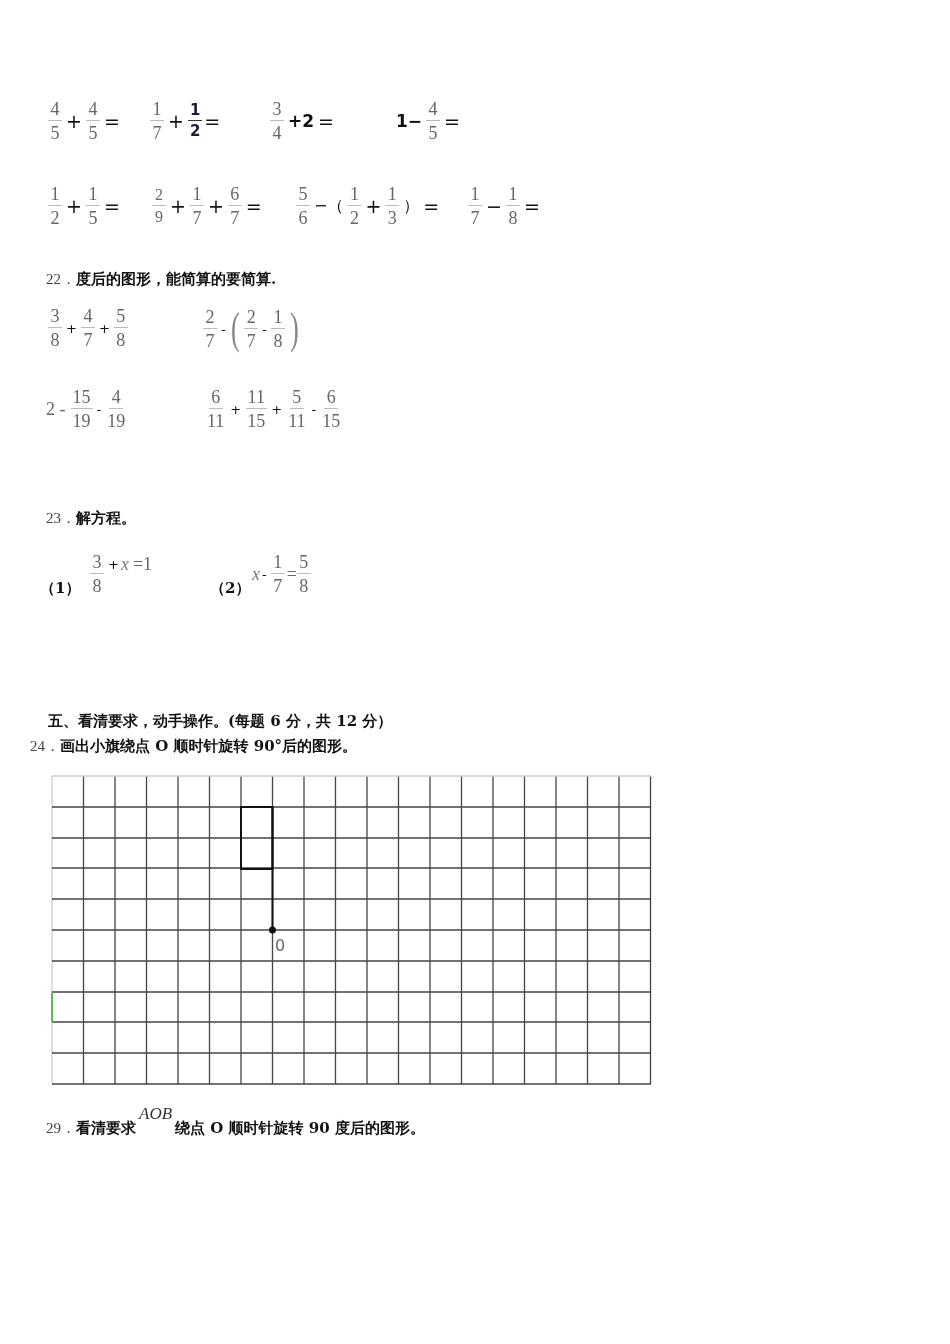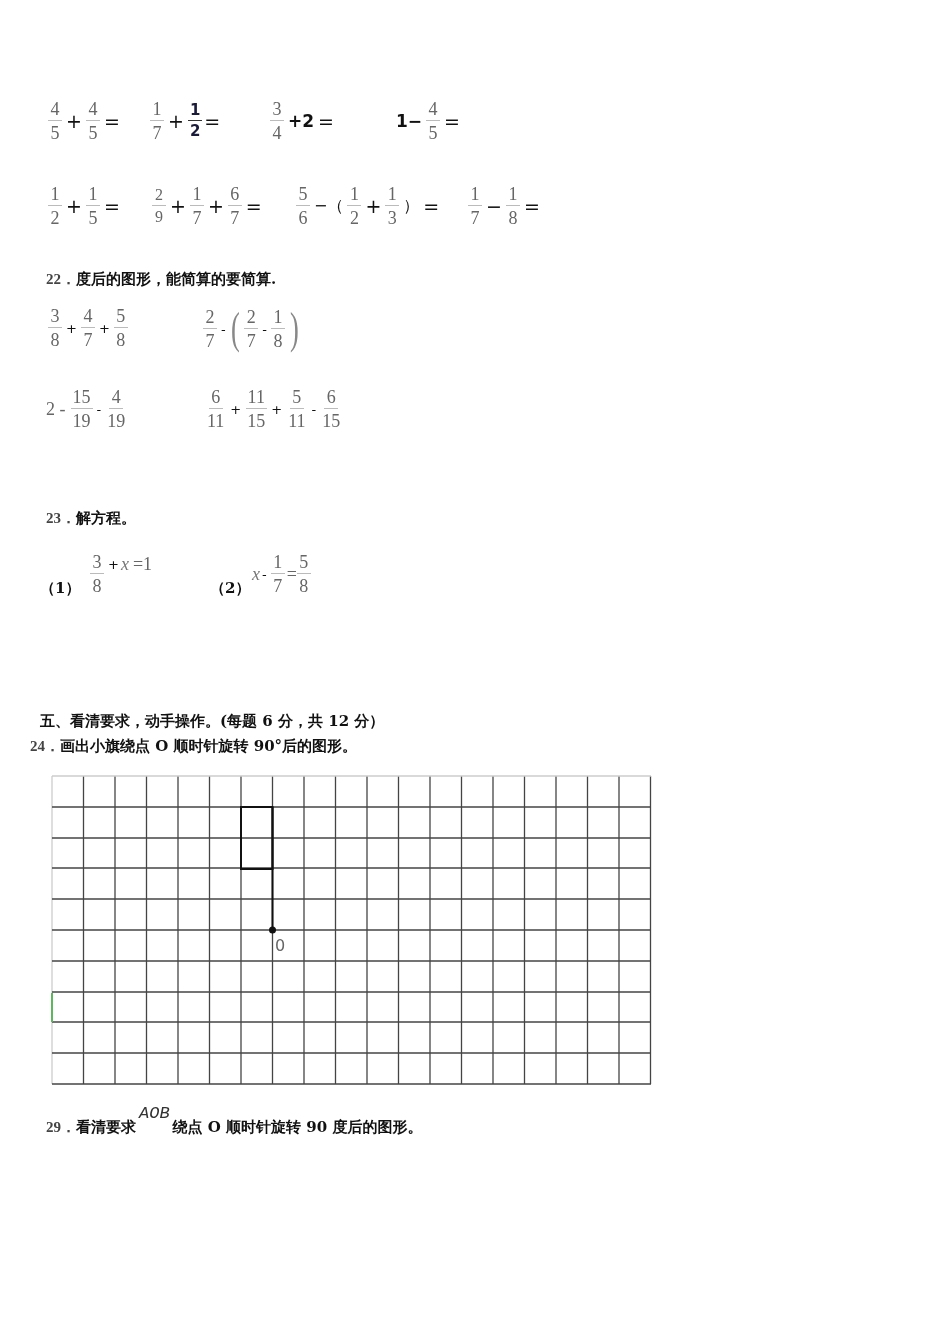--- a/index.html
+++ b/index.html
@@ -12,21 +12,21 @@
   .frac .num { padding: 0 2px 2px 2px; border-bottom: 1px solid #bbb; min-width: 10px; text-align: center; }
   .frac .den { padding: 3px 2px 0 2px; text-align: center; }
   .f18 { font-size: 18px; }
   .f16 { font-size: 16px; }
   .op { font-family: "DejaVu Sans", sans-serif; color: #111; margin: 0 2px; }
   .op18 { font-size: 19px; }
   .op14 { font-size: 13px; }
   .bold-frac { color: #1a1a3a; font-family: "DejaVu Sans", sans-serif; font-weight: bold; }
   .bold-frac .num { border-bottom: 1.5px solid #333; }
   .qtext { font-size: 15px; font-weight: bold; font-family: "DejaVu Serif", serif; }
-  .qnum { font-weight: bold; color: #444; font-family: "Liberation Serif", serif; margin-top: 32px; }
+  .qnum { font-weight: normal; color: #444; font-family: "Liberation Serif", serif; margin-top: 32px; }
   .paren { font-family: "Liberation Serif", serif; color: #888; font-size: 44px; font-weight: 100; transform: scaleX(0.6); line-height: 1; }
   .ital { font-style: italic; color: #777; font-family: "Liberation Serif", serif; }
   .grey { color: #666; font-family: "Liberation Serif", serif; }
   svg text { font-family: "DejaVu Sans", sans-serif; }
 </style>
 </head>
 <body>
 
 <div class="row" style="top:100px;left:46px;">
   <div class="row" style="left:0;top:0;">
@@ -231,21 +231,21 @@
       <span class="num">1</span>
       <span class="den">7</span>
     </span>
   <span class="grey" style="font-size:18px;">=</span>
   <span class="frac f18" style="margin-left:0">
       <span class="num">5</span>
       <span class="den">8</span>
     </span>
 </div>
 
-<div class="abs qtext" style="top:712px;left:40px;">五、看清要求，动手操作。(每题 6 分，共 12 分）</div>
+<div class="abs qtext" style="top:712px;left:48px;">五、看清要求，动手操作。(每题 6 分，共 12 分）</div>
 
 <div class="abs qtext" style="top:737px;left:30px;">
   <span class="qnum">24．</span><span>画出小旗绕点 O 顺时针旋转 90°后的图形。</span>
 </div>
 
 <svg class="abs" style="top:770px;left:46px;" width="612" height="320" viewBox="46 770 612 320">
   <g stroke="#444" stroke-width="1.3">
 
     <line x1="52" y1="776" x2="52" y2="1084" stroke="#ccc"></line>
     <line x1="83.5" y1="776" x2="83.5" y2="1084"></line>
@@ -283,14 +283,14 @@
   <line x1="52" y1="993" x2="52" y2="1022" stroke="#5cb85c" stroke-width="2"></line>
   <g stroke="#111" stroke-width="2" fill="none">
     <rect x="241" y="807" width="31.5" height="62"></rect>
     <line x1="272.5" y1="807" x2="272.5" y2="930"></line>
   </g>
   <circle cx="272.5" cy="930" r="3.5" fill="#111"></circle>
   <text x="275" y="951" font-size="16" fill="#666">0</text>
 </svg>
 
 <div class="abs qtext" style="top:1118px;left:46px;">
-  <span class="qnum">29．</span><span>看清要求</span><span class="ital" style="font-weight:normal;font-size:17px;position:relative;top:-14px;margin:0 3px 0 3px;color:#333;font-family:Liberation Mono, monospace;">AOB</span><span>绕点 O 顺时针旋转 90 度后的图形。</span>
+  <span class="qnum">29．</span><span>看清要求</span><span class="ital" style="font-weight:normal;font-size:17px;position:relative;top:-14px;margin:0 3px 0 3px;color:#333;">AOB</span><span>绕点 O 顺时针旋转 90 度后的图形。</span>
 </div>
 
 </body></html>

